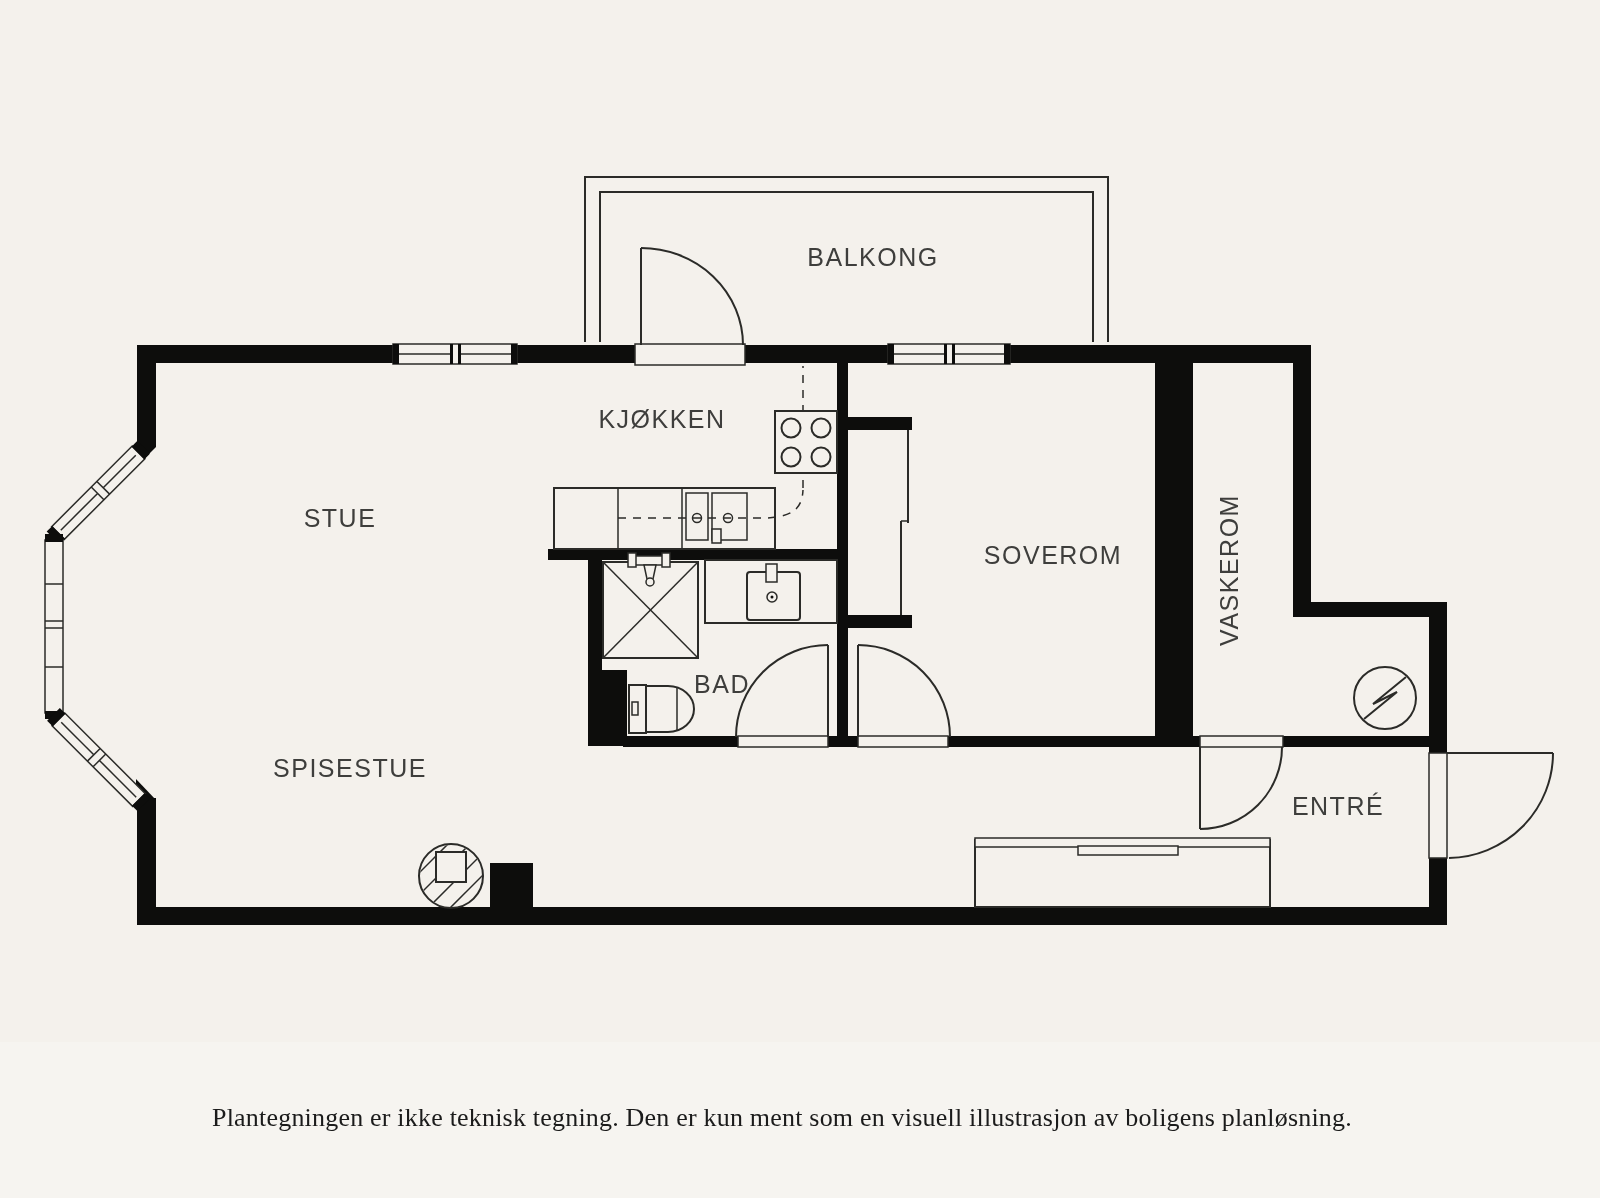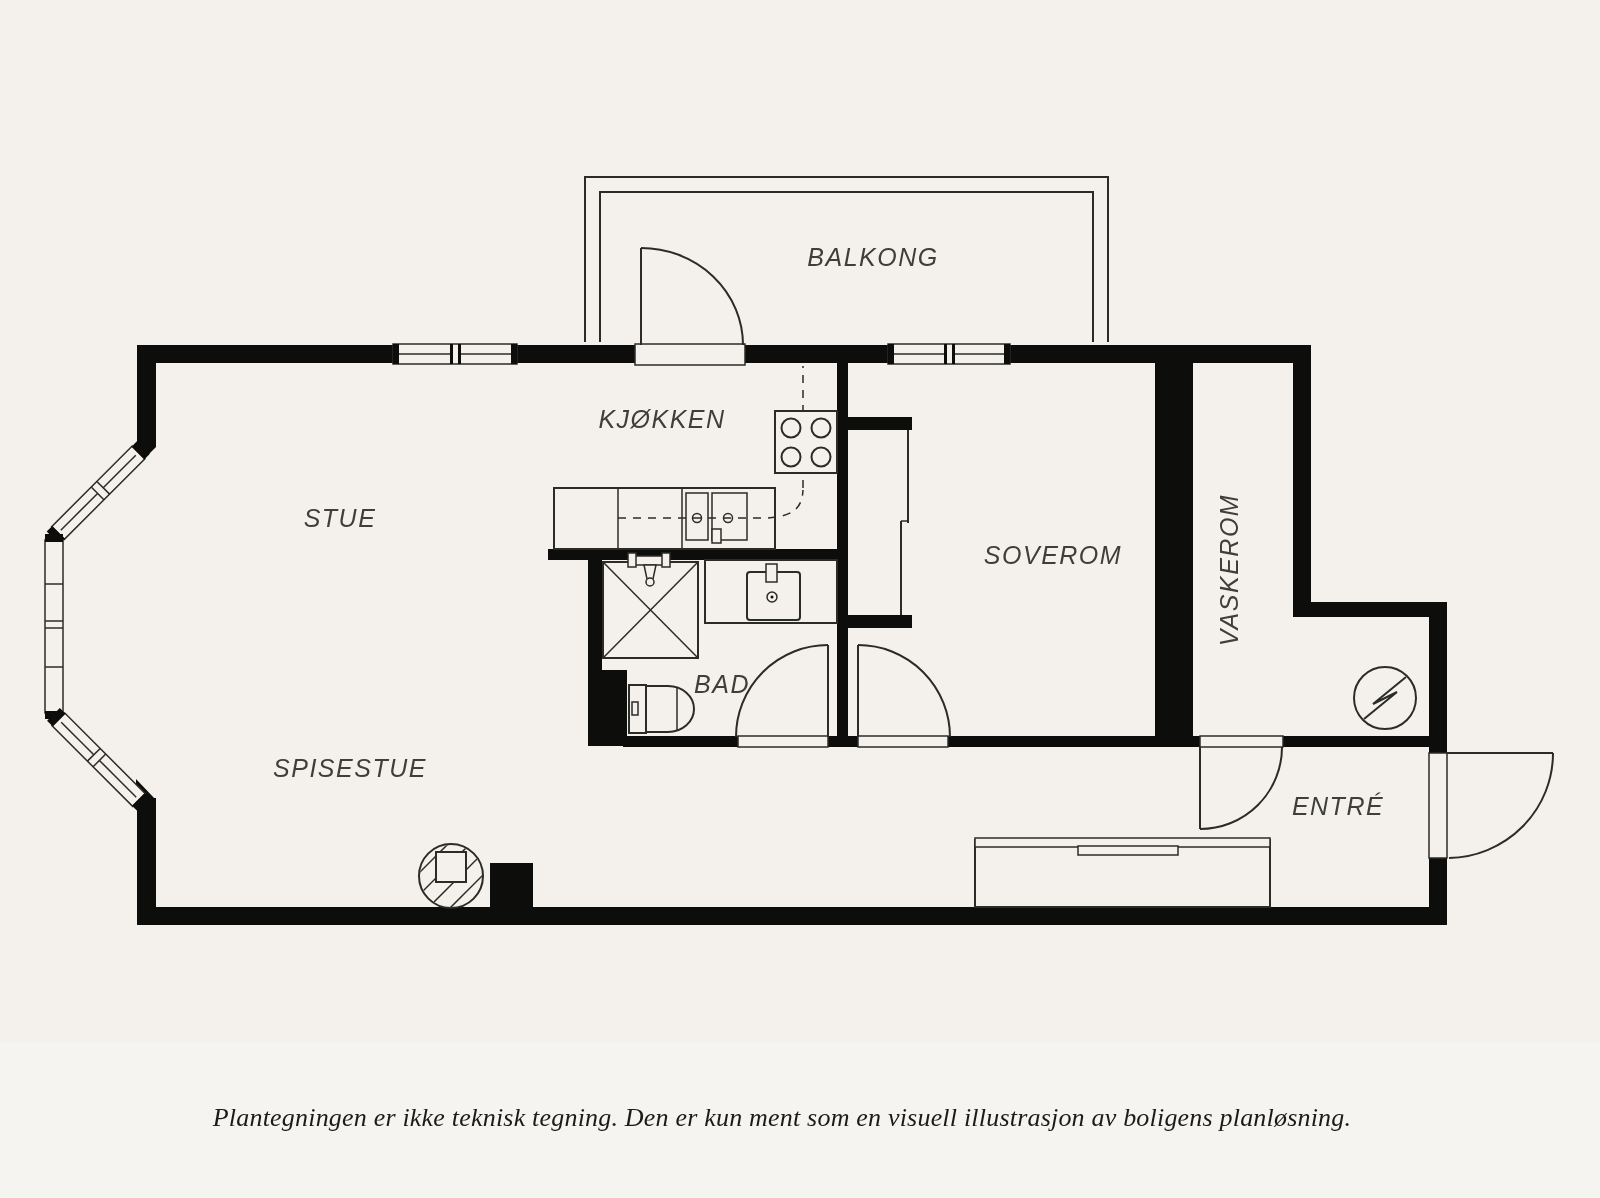--- a/index.html
+++ b/index.html
@@ -1,21 +1,21 @@
 <!DOCTYPE html>
 <html style="--background: #f4f1ec; --band: #f6f4f0; --wall: #0d0d0c; --line: #2b2b28; --text: #3e3e3c; --disclaimer_color: #1b1b1b;"><head>
 <meta charset="utf-8">
 <style>
   :root{
     --background:#f4f1ec; --band:#f6f4f0; --wall:#0d0d0c;
     --line:#2b2b28; --text:#3e3e3c; --disclaimer_color:#1b1b1b;
   }
   html,body{margin:0;padding:0;}
   body{background:var(--background);width:1600px;height:1198px;overflow:hidden;}
-  .plan-wrap{position:relative;width:1600px;height:1198px;background:var(--background);font-style:italic;}
+  .plan-wrap{position:relative;width:1600px;height:1198px;background:var(--background);}
   svg{display:block;}
   .wall{fill:var(--wall);stroke:none;}
   .ln{stroke:var(--line);stroke-width:2;fill:none;}
   .ln15{stroke:var(--line);stroke-width:1.5;fill:none;}
   .fix{fill:var(--background);stroke:var(--line);stroke-width:2;}
   .fix15{fill:var(--background);stroke:var(--line);stroke-width:1.5;}
   .dash{stroke-dasharray:8 7;}
   .blackfill{fill:var(--wall);}
   text.room{font-family:"Liberation Sans",sans-serif;font-size:25px;letter-spacing:1.5px;
             fill:var(--text);text-anchor:middle;}

